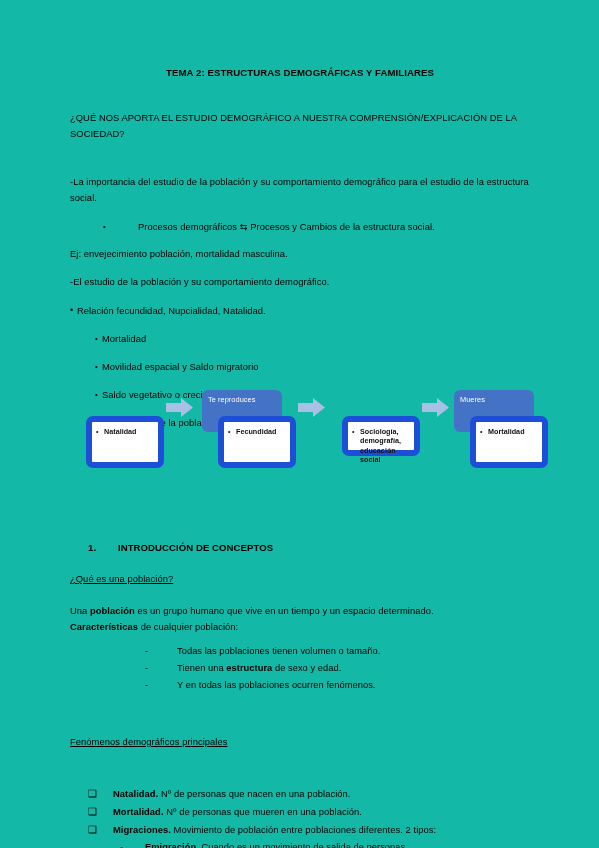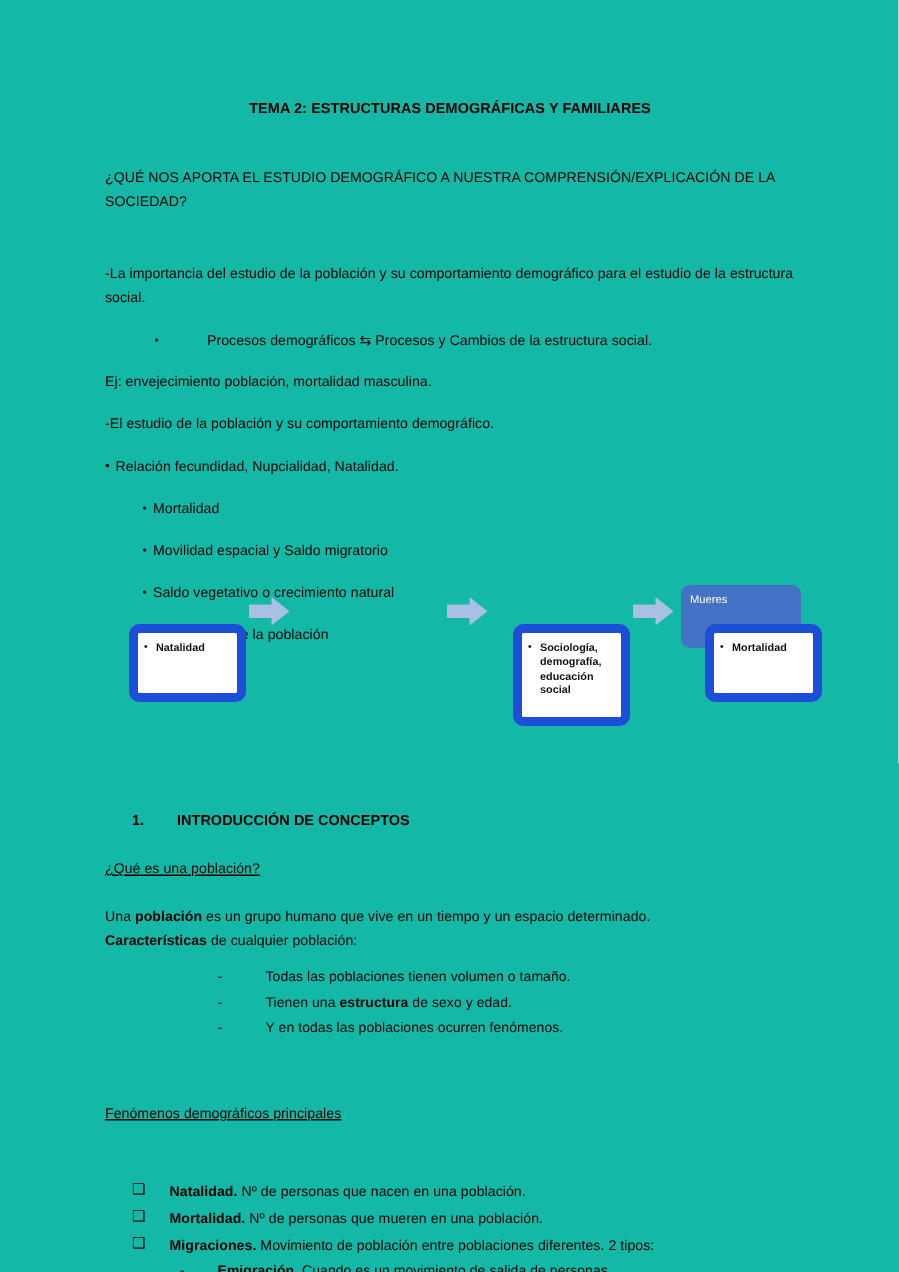--- a/index.html
+++ b/index.html
@@ -325,28 +325,39 @@
           <span>Natalidad</span>
         </div>
       </div>
     </div>
     <div class="arrow" style="left:96px">
       <svg width="27" height="19" viewBox="0 0 27 19" xmlns="http://www.w3.org/2000/svg">
         <polygon points="0,5 15,5 15,0 27,9.5 15,19 15,14 0,14" fill="#A9BFE4"></polygon>
       </svg>
     </div>
 
+    <div class="dgroup" style="left:132px">
+      <div class="dbox-blue">
+        <div class="btitle">Te reproduces</div>
+      </div>
+      <div class="dbox-white">
+        <div class="witem">
+          <span class="wg">•</span>
+          <span>Fecundidad</span>
+        </div>
+      </div>
+    </div>
     <div class="arrow" style="left:228px">
       <svg width="27" height="19" viewBox="0 0 27 19" xmlns="http://www.w3.org/2000/svg">
         <polygon points="0,5 15,5 15,0 27,9.5 15,19 15,14 0,14" fill="#A9BFE4"></polygon>
       </svg>
     </div>
 
     <div class="dgroup" style="left:256px">
-      <div class="dbox-white" style="height:68px">
+      <div class="dbox-white" style="height:40px">
         <div class="witem">
           <span class="wg">•</span>
           <span>Sociología, demografía, educación social</span>
         </div>
       </div>
     </div>
     <div class="arrow" style="left:352px">
       <svg width="27" height="19" viewBox="0 0 27 19" xmlns="http://www.w3.org/2000/svg">
         <polygon points="0,5 15,5 15,0 27,9.5 15,19 15,14 0,14" fill="#A9BFE4"></polygon>
       </svg>

